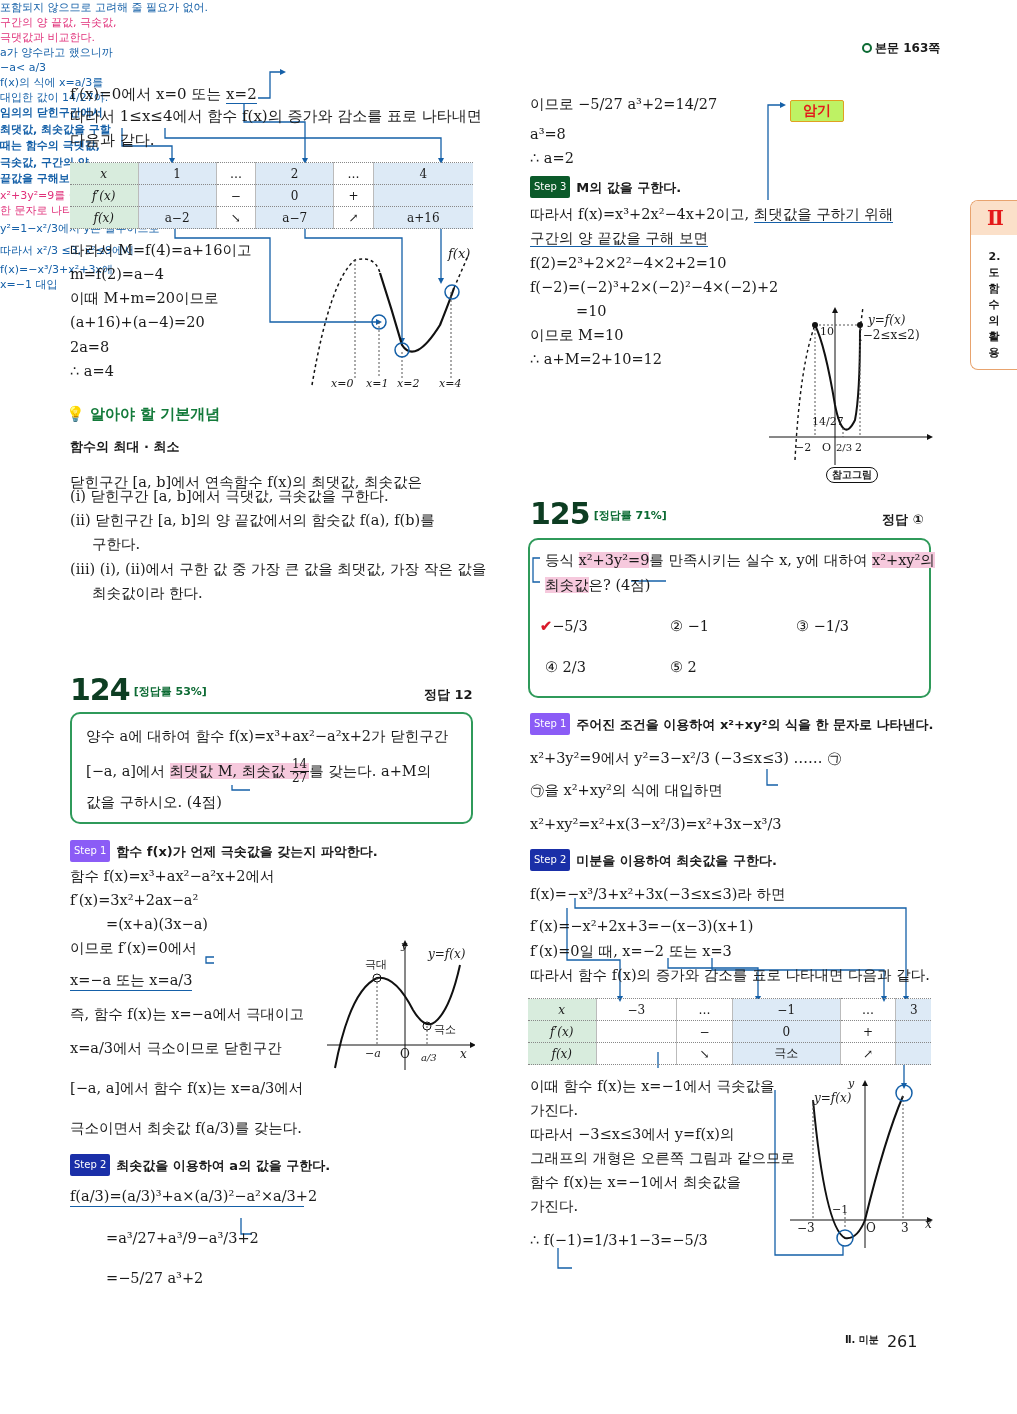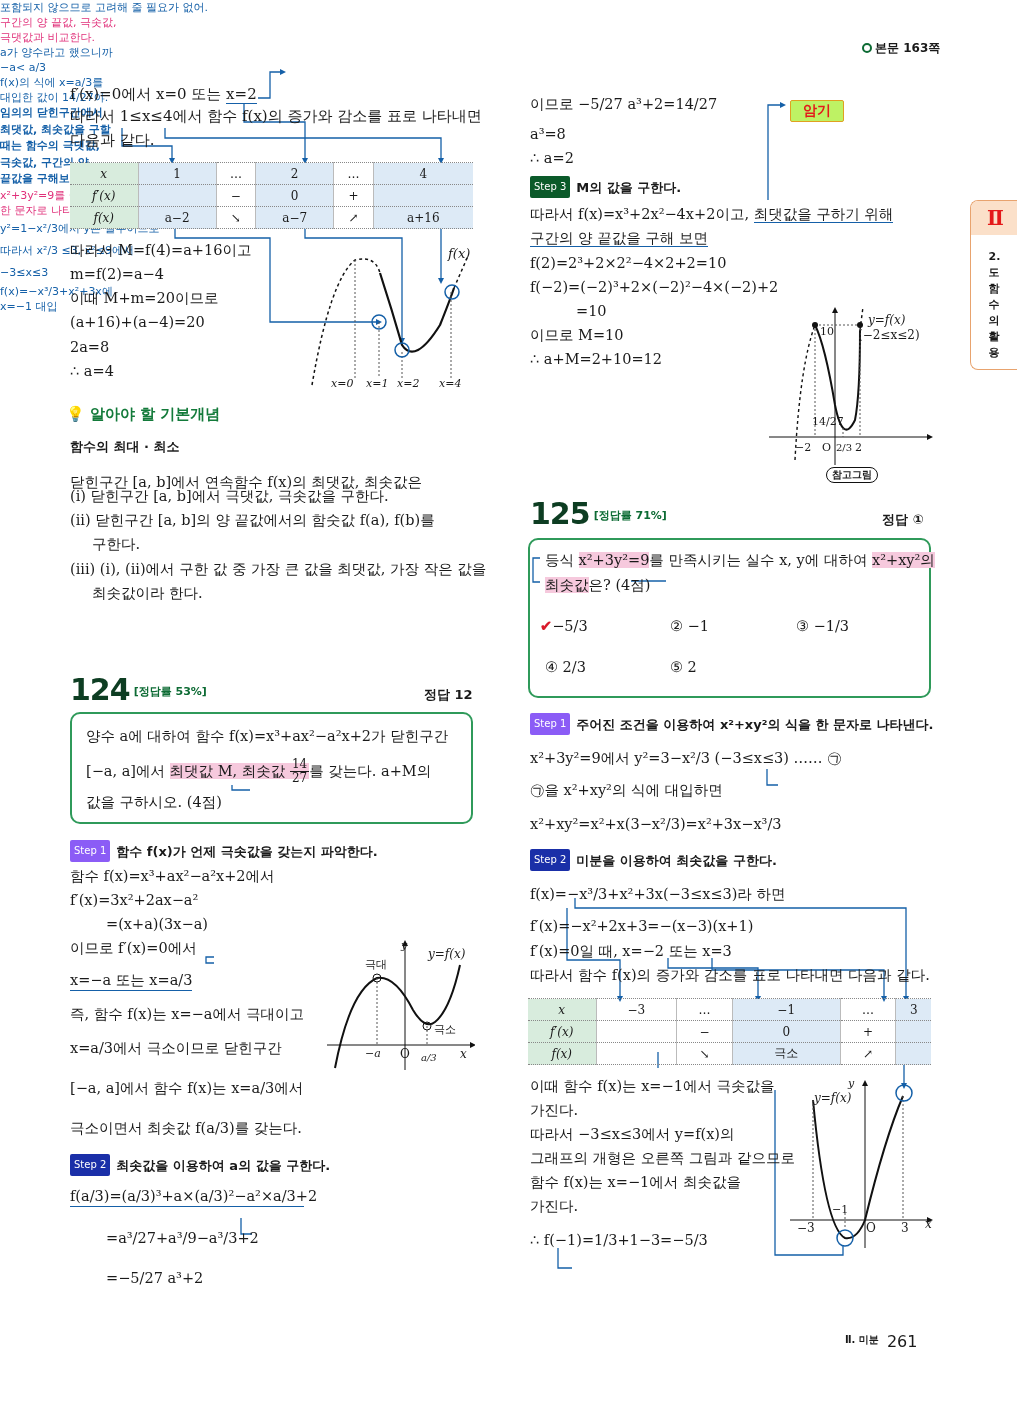--- a/index.html
+++ b/index.html
@@ -310,21 +310,20 @@
 
 <div class="line" style="left:530px;top:713px">
   <span class="step s1">Step 1</span><span class="bold">주어진 조건을 이용하여 x²+xy²의 식을 한 문자로 나타낸다.</span>
 </div>
 <div class="line" style="left:530px;top:748px">x²+3y²=9에서 y²=3−x²/3 (−3≤x≤3)  …… ㉠</div>
 <div class="line" style="left:530px;top:780px">㉠을 x²+xy²의 식에 대입하면</div>
 <div class="line" style="left:530px;top:814px">x²+xy²=x²+x(3−x²/3)=x²+3x−x³/3</div>
 <div class="note" style="left:785px;top:776px;line-height:22px">
   <div>y²=1−x²/3에서 y는 실수이므로</div>
   <div>따라서 x²/3 ≤3, x²≤9에서</div>
-  <div>−3≤x≤3</div>
 </div>
 <div class="line" style="left:530px;top:849px">
   <span class="step s2">Step 2</span><span class="bold">미분을 이용하여 최솟값을 구한다.</span>
 </div>
 <div class="line" style="left:530px;top:884px">f(x)=−x³/3+x²+3x(−3≤x≤3)라 하면</div>
 <div class="line" style="left:530px;top:916px">f′(x)=−x²+2x+3=−(x−3)(x+1)</div>
 <div class="line" style="left:530px;top:941px">f′(x)=0일 때, x=−2 또는 x=3</div>
 <div class="line" style="left:530px;top:965px">따라서 함수 f(x)의 증가와 감소를 표로 나타내면 다음과 같다.</div>
 
 <table class="vt" style="left:528px;top:998px;width:403px">

